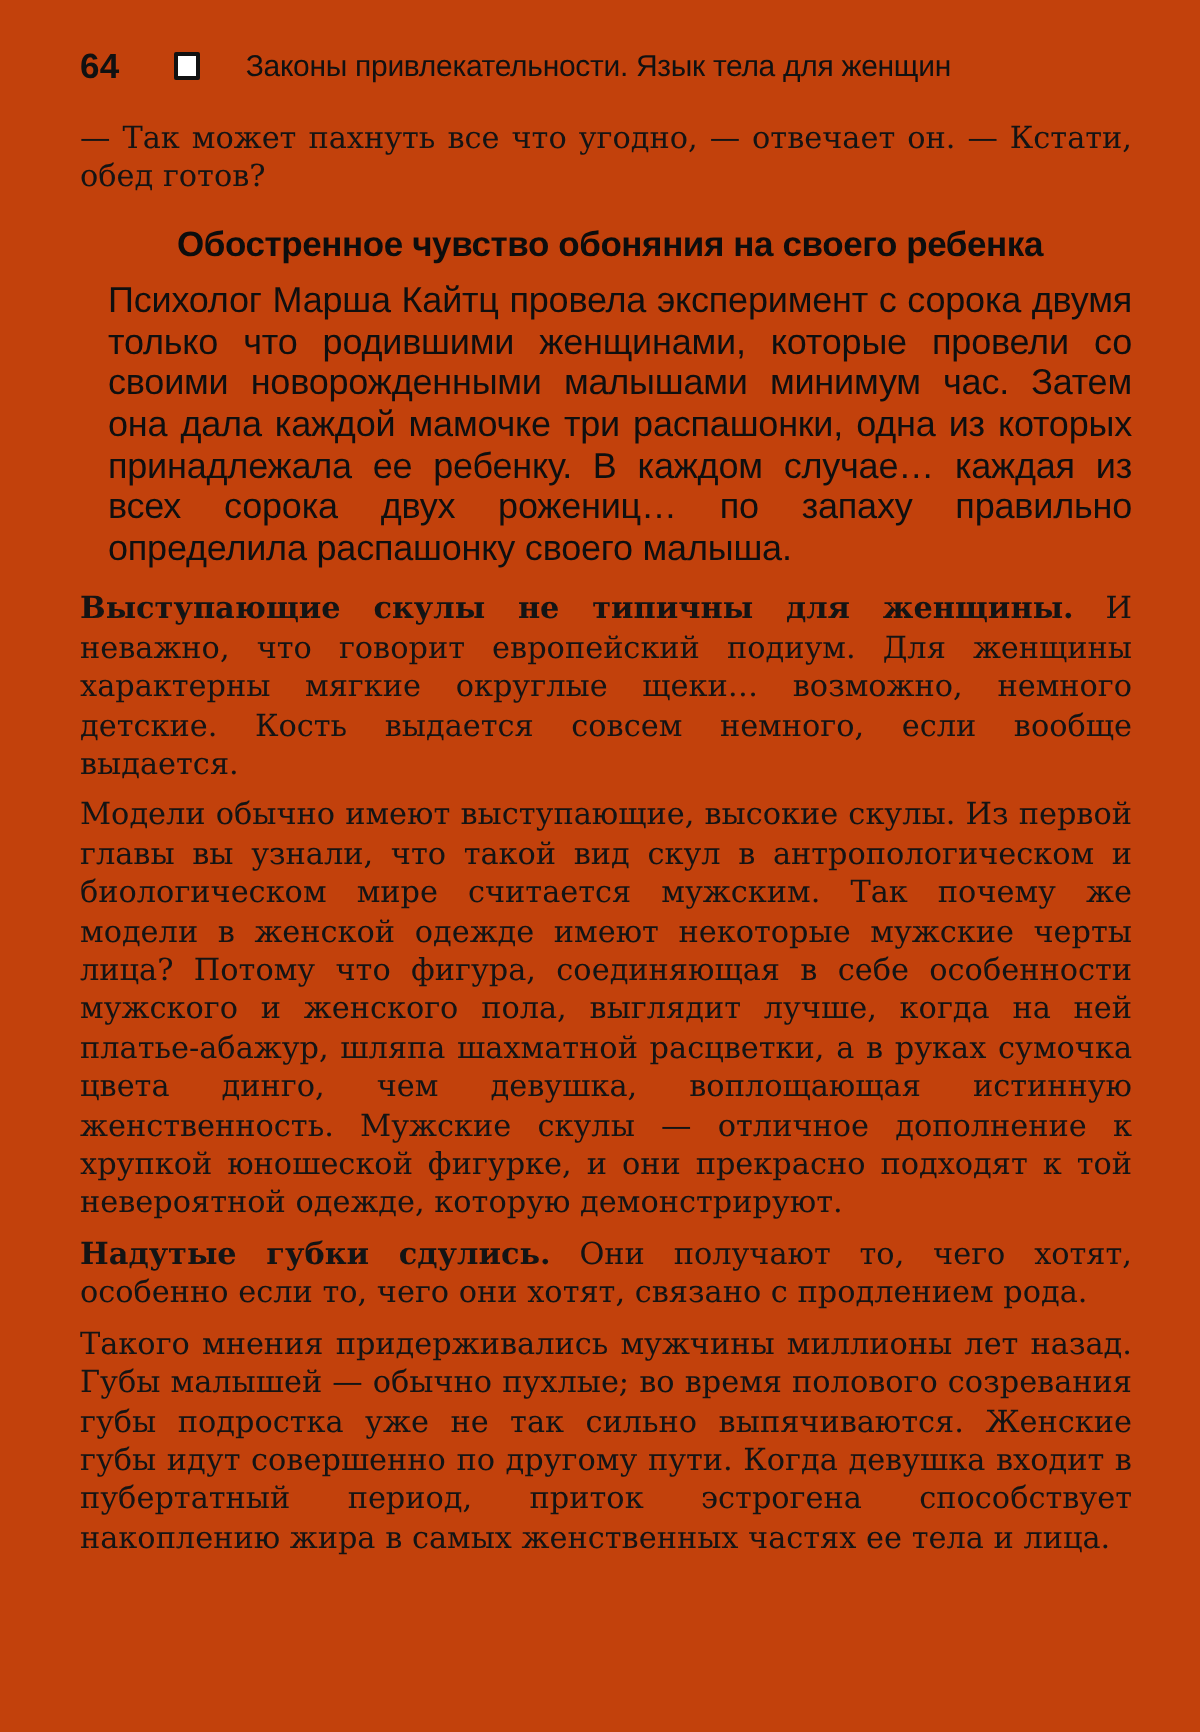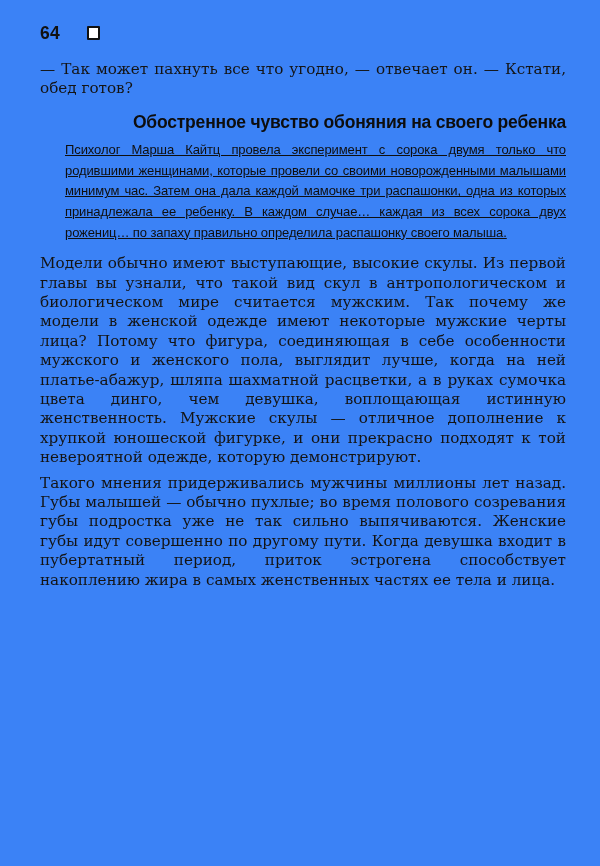--- a/index.html
+++ b/index.html
@@ -5,21 +5,21 @@
   html, body {
     margin: 0;
     padding: 0;
     background: #ffffff;
   }
   .page {
     position: relative;
     width: 600px;
     height: 866px;
     margin: 0 auto;
-    background: #3b82f6;
+    background: #c2410c;
     color: #141414;
     overflow: hidden;
     box-sizing: border-box;
     padding: 22px 34px 0 40px;
   }
   
   .runhead {
     display: flex;
     align-items: center;
     font-family: "Liberation Sans", sans-serif;
@@ -61,54 +61,56 @@
     font-weight: 700;
   }
   
   .sec-heading {
     font-family: "Liberation Sans", sans-serif;
     font-size: 17.5px;
     font-weight: 700;
     letter-spacing: -0.2px;
     color: #0d0d0d;
     margin: 14px 0 8px 4px;
-    text-align: right;
+    text-align: center;
   }
   
   .quote {
     font-family: "Liberation Sans", sans-serif;
-    font-size: 13px;
+    font-size: 18px;
     line-height: 20.6px;
     letter-spacing: -0.1px;
     color: #0f0f0f;
     text-align: justify;
-    margin: 0 0 11px 25px;
-    text-decoration: underline;
+    margin: 0 0 11px 14px;
   }
 </style>
 </head>
 <body>
 
 <div class="page">
 
   <div class="runhead">
     <span class="pagenum">64</span>
     <span class="sq"></span>
+    <span class="booktitle">Законы привлекательности. Язык тела для женщин</span>
   </div>
 
   <div class="bodytext">
 
 
     <p>— Так может пахнуть все что угодно, — отвечает он. — Кстати, обед готов?</p>
 
     <h2 class="sec-heading">Обостренное чувство обоняния на своего ребенка</h2>
 
     <div class="quote">Психолог Марша Кайтц провела эксперимент с сорока двумя только что родившими женщинами, которые провели со своими новорожденными малышами минимум час. Затем она дала каждой мамочке три распашонки, одна из которых принадлежала ее ребенку. В каждом случае… каждая из всех сорока двух рожениц… по запаху правильно определила распашонку своего малыша.</div>
 
+    <p><span class="lead-bold">Выступающие скулы не типичны для женщины.</span><span> И неважно, что говорит европейский подиум. Для женщины характерны мягкие округлые щеки… возможно, немного детские. Кость выдается совсем немного, если вообще выдается.</span></p>
 
     <p>Модели обычно имеют выступающие, высокие скулы. Из первой главы вы узнали, что такой вид скул в антропологическом и биологическом мире считается мужским. Так почему же модели в женской одежде имеют некоторые мужские черты лица? Потому что фигура, соединяющая в себе особенности мужского и женского пола, выглядит лучше, когда на ней платье-абажур, шляпа шахматной расцветки, а в руках сумочка цвета динго, чем девушка, воплощающая истинную женственность. Мужские скулы — отличное дополнение к хрупкой юношеской фигурке, и они прекрасно подходят к той невероятной одежде, которую демонстрируют.</p>
 
 
+    <p><span class="lead-bold">Надутые губки сдулись.</span><span> Они получают то, чего хотят, особенно если то, чего они хотят, связано с продлением рода.</span></p>
 
     <p>Такого мнения придерживались мужчины миллионы лет назад. Губы малышей — обычно пухлые; во время полового созревания губы подростка уже не так сильно выпячиваются. Женские губы идут совершенно по другому пути. Когда девушка входит в пубертатный период, приток эстрогена способствует накоплению жира в самых женственных частях ее тела и лица.</p>
 
   </div>
 </div>
 
 </body></html>

